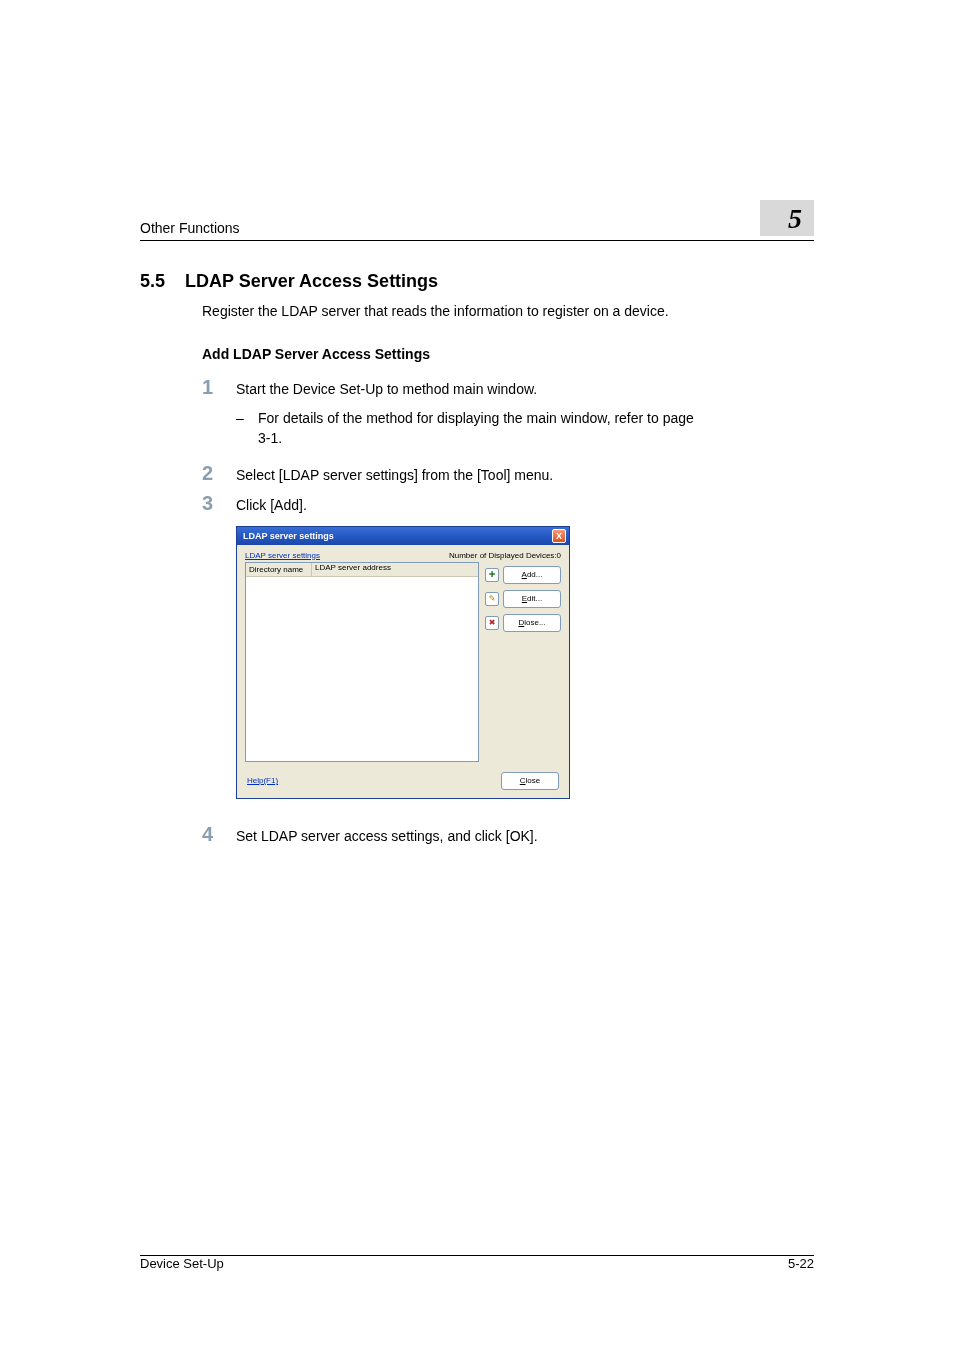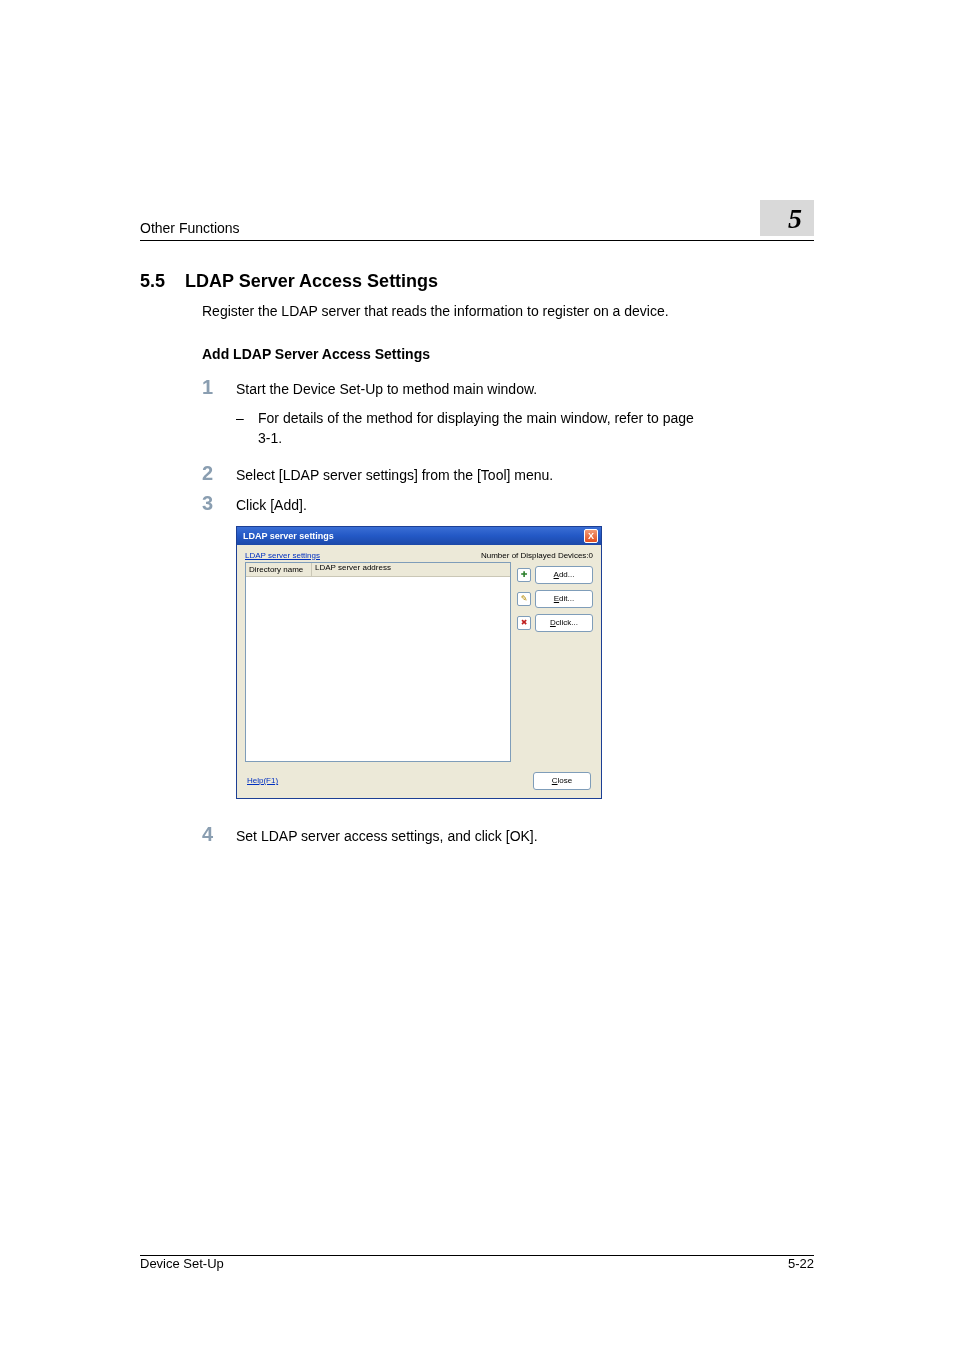--- a/index.html
+++ b/index.html
@@ -129,21 +129,21 @@
       margin-bottom: 6px;
     }
 
     .screenshot-wrap {
       margin-left: 34px;
       margin-top: 10px;
       margin-bottom: 24px;
     }
 
     .dialog {
-      width: 366px;
+      width: 334px;
       border: 1px solid #1c3f94;
       background: #ece9d8;
       font-size: 9px;
       font-family: Tahoma, sans-serif;
     }
 
     .titlebar {
       background: linear-gradient(to bottom, #3a6ed5 0%, #2358c5 50%, #1c48a8 100%);
       color: #fff;
       height: 18px;
@@ -353,21 +353,21 @@
               </div>
               <div class="icon-btn">
                 <div class="small-icon edit">✎</div>
                 <div class="win-btn">
                   <span><span class="u-char">E</span><span>dit...</span></span>
                 </div>
               </div>
               <div class="icon-btn">
                 <div class="small-icon del">✖</div>
                 <div class="win-btn">
-                  <span><span class="u-char">D</span><span>click...</span></span>
+                  <span><span class="u-char">D</span><span>lose...</span></span>
                 </div>
               </div>
             </div>
           </div>
 
           <div class="dlg-footer">
             <span class="help-lnk">
               <span class="u-char">H</span><span>elp(F1)</span>
             </span>
             <div class="win-btn">

